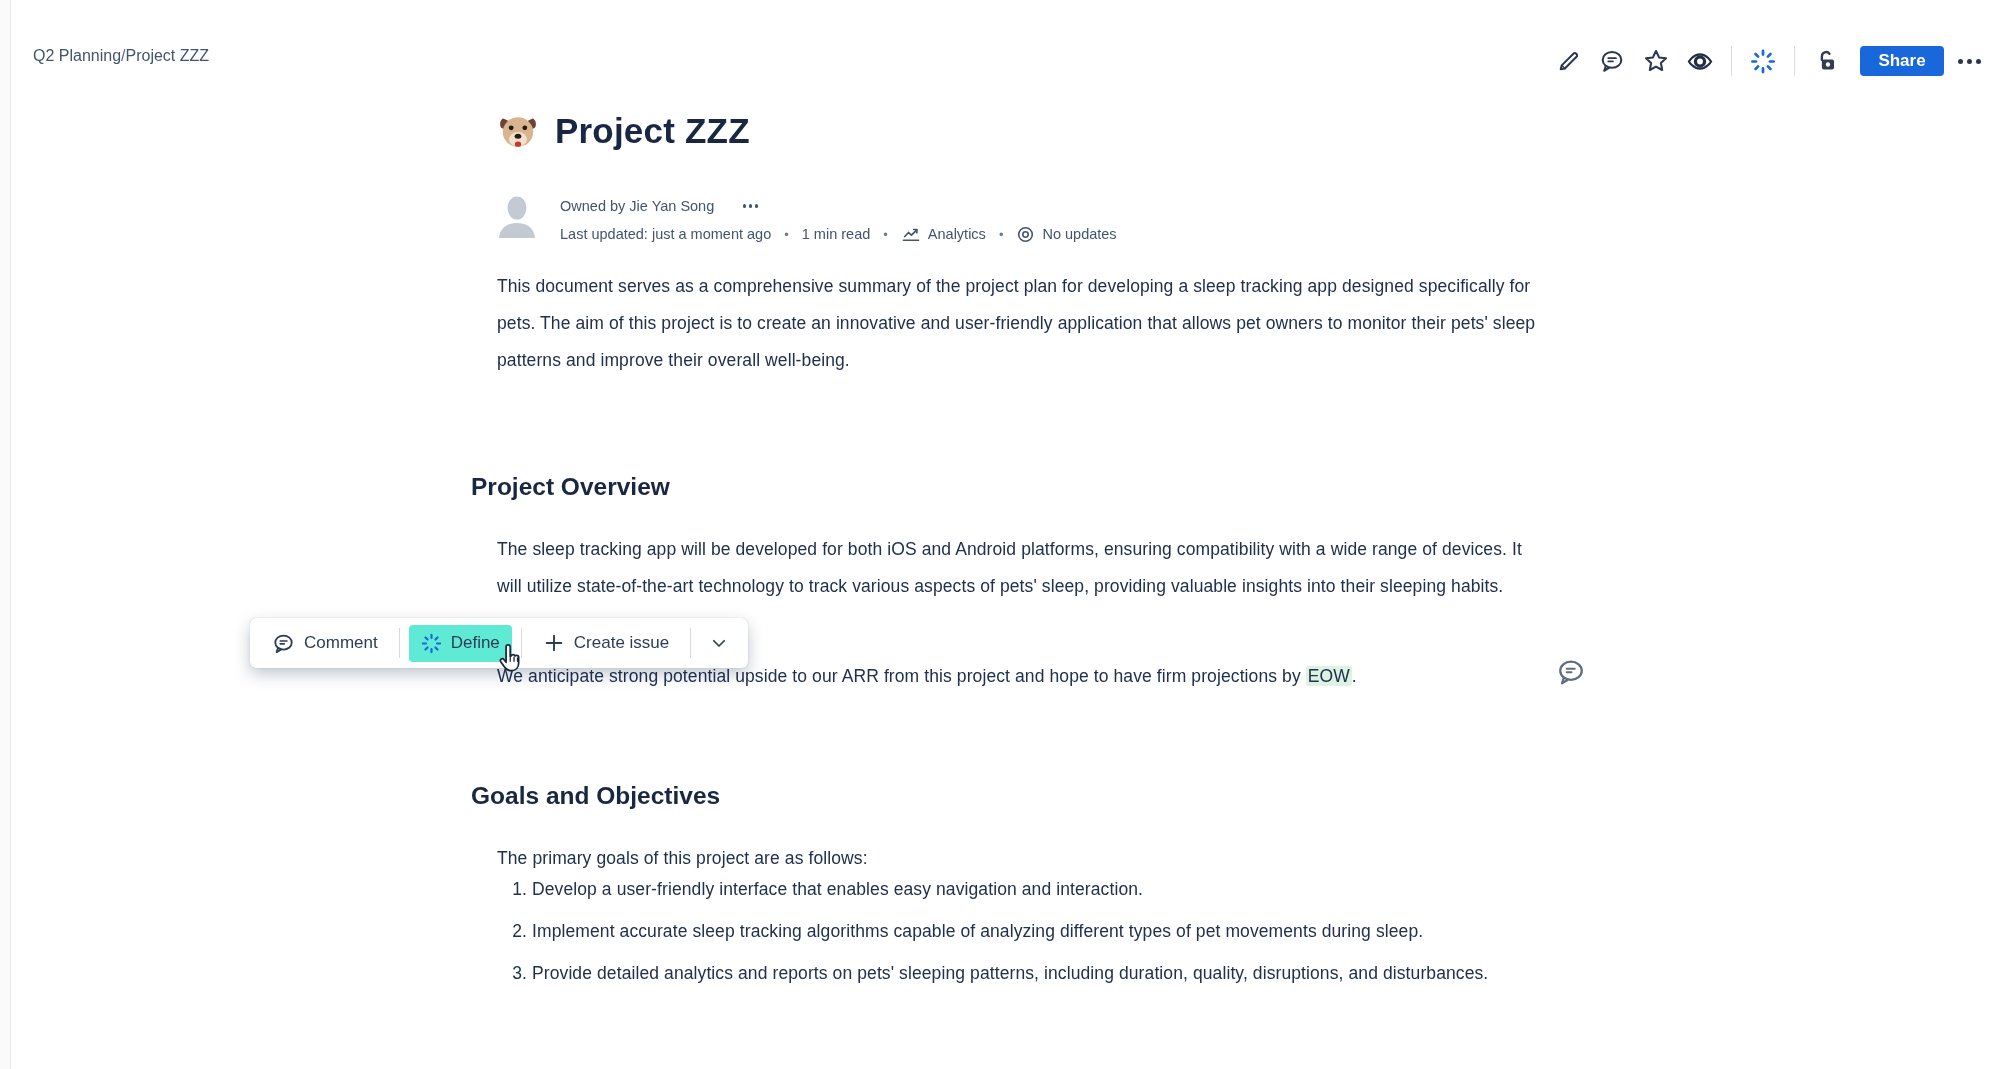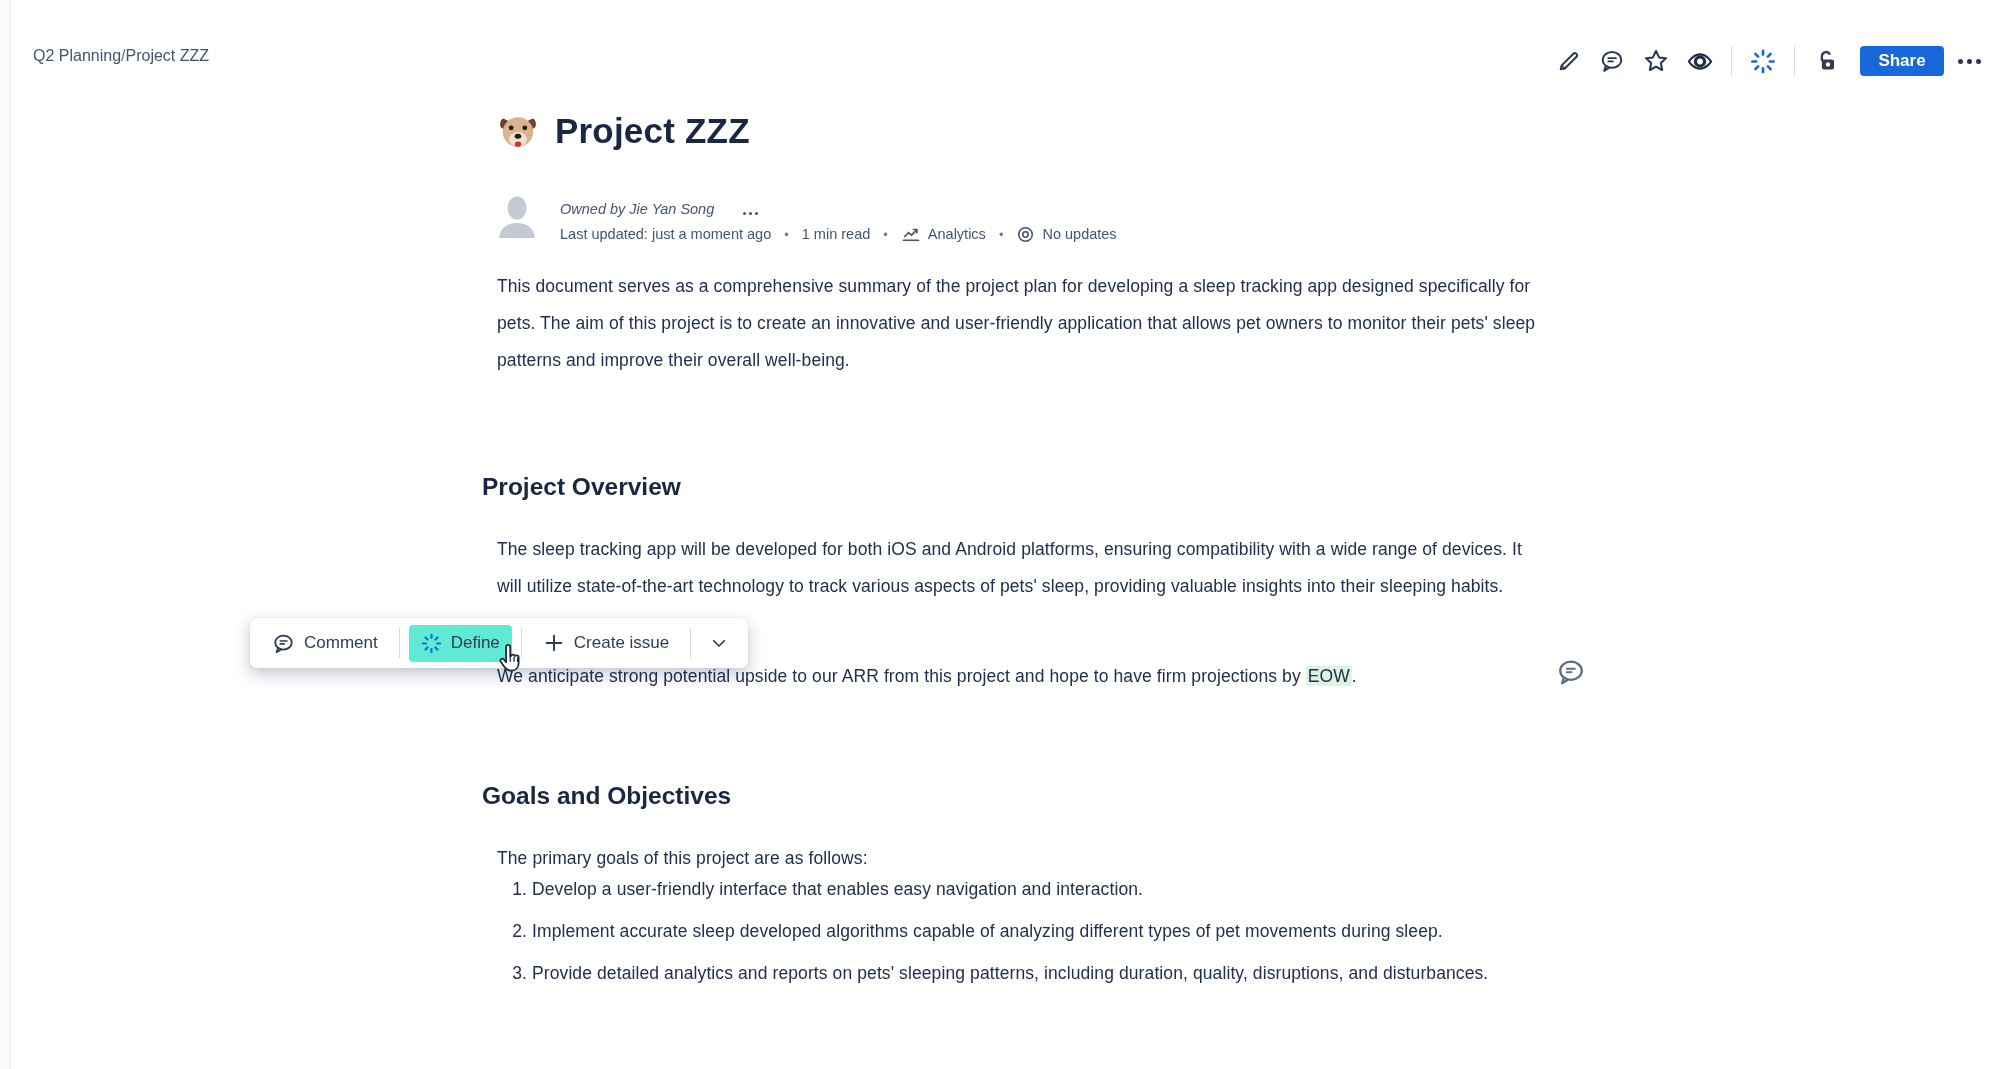--- a/index.html
+++ b/index.html
@@ -25,32 +25,32 @@
   .more-btn { width:34px; height:30px; display:flex; align-items:center; justify-content:center; gap:4px; cursor:pointer; }
   .more-btn i { width:5px; height:5px; border-radius:50%; background:#2b3750; }
 
   
   .title-row { left:497px; top:110px; display:flex; align-items:center; gap:16px; }
   .doc-emoji { width:42px; height:42px; }
   .doc-title { font-size:35px; font-weight:600; color:#1a2742; letter-spacing:.2px; }
 
   .byline-avatar { left:497px; top:194px; width:40px; height:48px; cursor:pointer; }
   .byline { left:560px; top:195px; font-size:14.5px; color:#44546f; }
-  .byline-row1 { display:flex; align-items:flex-end; gap:25px; height:22px;font-style:italic; }
+  .byline-row1 { display:flex; align-items:center; gap:25px; height:22px; }
   .owner-link { color:#44546f; cursor:pointer; }
   .owner-more { display:flex; gap:2.5px; padding:2px 4px; cursor:pointer; }
   .owner-more i { width:3.2px; height:3.2px; border-radius:50%; background:#44546f; }
   .byline-row2 { display:flex; align-items:center; gap:13px; margin-top:6px; height:22px; color:#44546f; }
   .meta-dot { color:#6b7a99; font-size:13px; }
   .meta-link { display:flex; align-items:center; gap:7px; cursor:pointer; color:#44546f;justify-content:space-between; }
   .meta-link svg { display:block; }
 
   .bodytext { font-size:17.5px; line-height:37px; color:#22304e; width:1045px; letter-spacing:.1px; }
   .p-intro     { left:497px; top:268px; }
-  .h2          { left:482px; font-size:24.5px; font-weight:700; color:#1a2742; }
+  .h2          { left:471px; font-size:24.5px; font-weight:700; color:#1a2742; }
   .h2-overview { top:473px; }
   .p-overview  { left:497px; top:531px; }
   .p-arr       { left:497px; top:658px; }
   .h2-goals    { top:782px; }
   .p-goals     { left:497px; top:840px; }
   .goals-list  { left:497px; top:871px; padding-left:35px; }
   .goals-list li { margin-bottom:5px; }
 
   .eow-hl { background:#dcf3e3; border-radius:2px; padding:0 2px; cursor:pointer; }
 
@@ -193,21 +193,21 @@
 
 <h2 class="abs h2 h2-overview">Project Overview</h2>
 <p class="abs bodytext p-overview">The sleep tracking app will be developed for both iOS and Android platforms, ensuring compatibility with a wide range of devices. It will utilize state-of-the-art technology to track various aspects of pets' sleep, providing valuable insights into their sleeping habits.</p>
 
 <p class="abs bodytext p-arr"><span>We anticipate strong potential upside to our ARR from this project and hope to have firm projections by </span><span class="eow-hl">EOW</span><span>.</span></p>
 
 <h2 class="abs h2 h2-goals">Goals and Objectives</h2>
 <p class="abs bodytext p-goals">The primary goals of this project are as follows:</p>
 <ol class="abs bodytext goals-list">
   <li>Develop a user-friendly interface that enables easy navigation and interaction.</li>
-  <li>Implement accurate sleep developed algorithms capable of analyzing different types of pet movements during sleep.</li>
+  <li>Implement accurate sleep tracking algorithms capable of analyzing different types of pet movements during sleep.</li>
   <li>Provide detailed analytics and reports on pets' sleeping patterns, including duration, quality, disruptions, and disturbances.</li>
 </ol>
 
 <svg class="abs margin-comment" viewBox="0 0 24 24" fill="none" stroke="#5e6c84" stroke-width="1.8" stroke-linecap="round">
   <ellipse cx="12" cy="11" rx="8.6" ry="7.3"></ellipse>
   <path d="M6.3 16.6L4.8 21l4.4-2.6" stroke-linejoin="round"></path>
   <path d="M8.6 9.4h6.4" stroke-width="1.6"></path>
   <path d="M8.6 12.2h3.8" stroke-width="1.6"></path>
 </svg>
 

